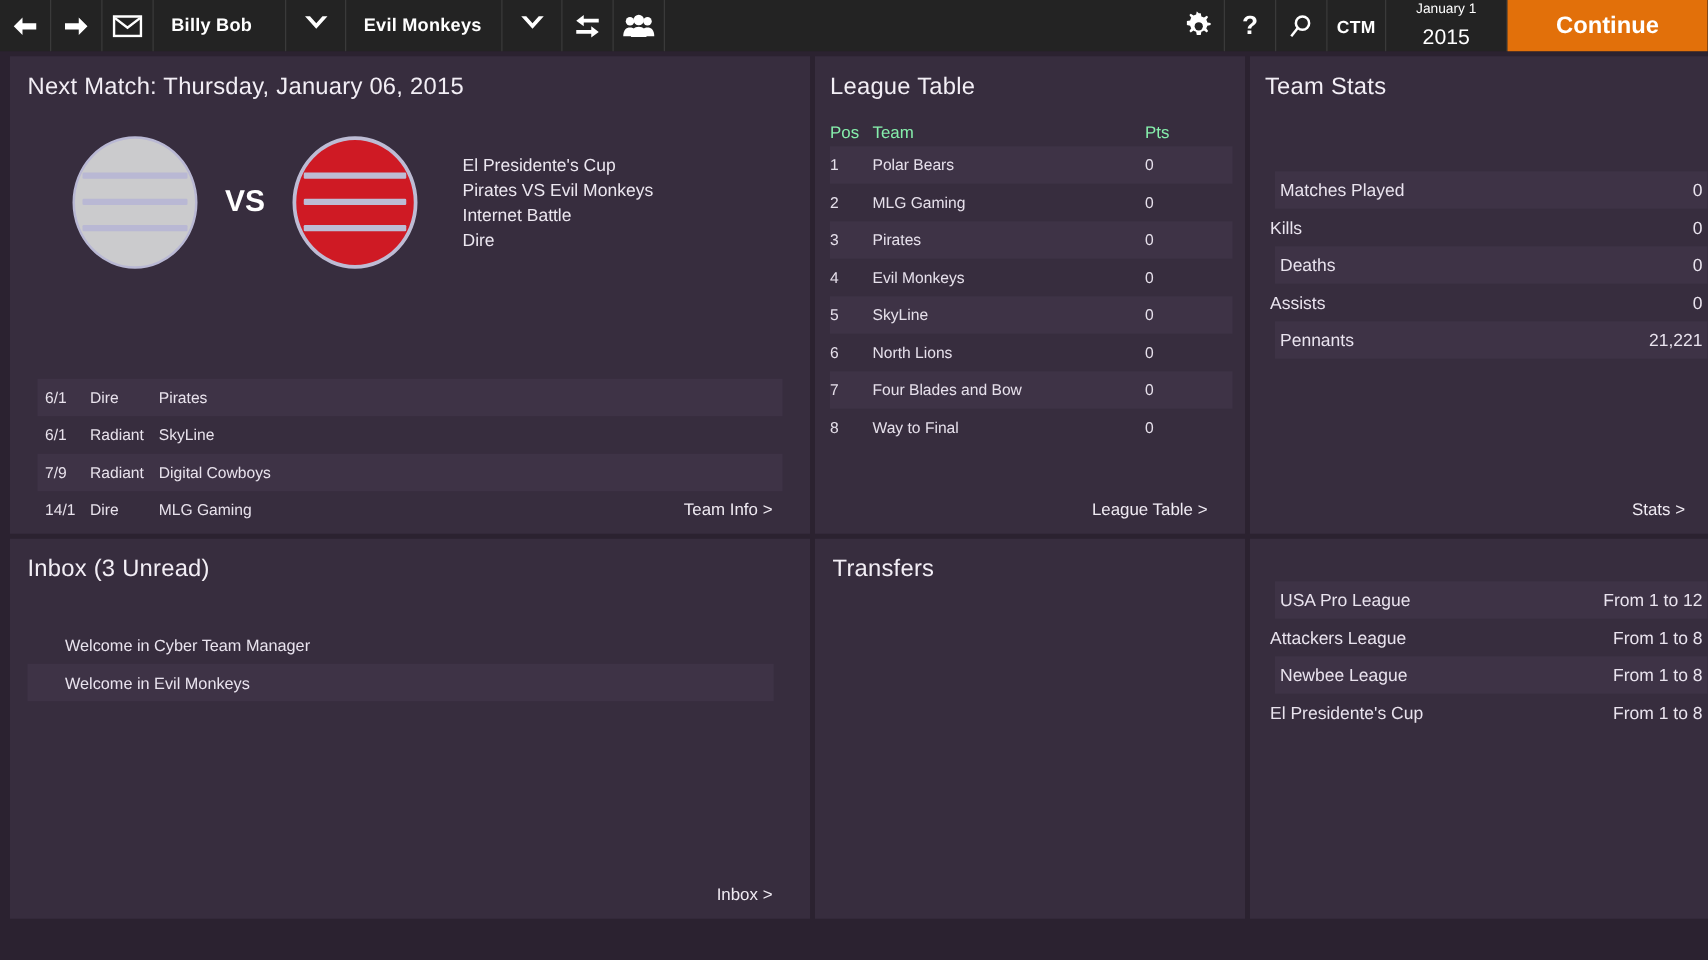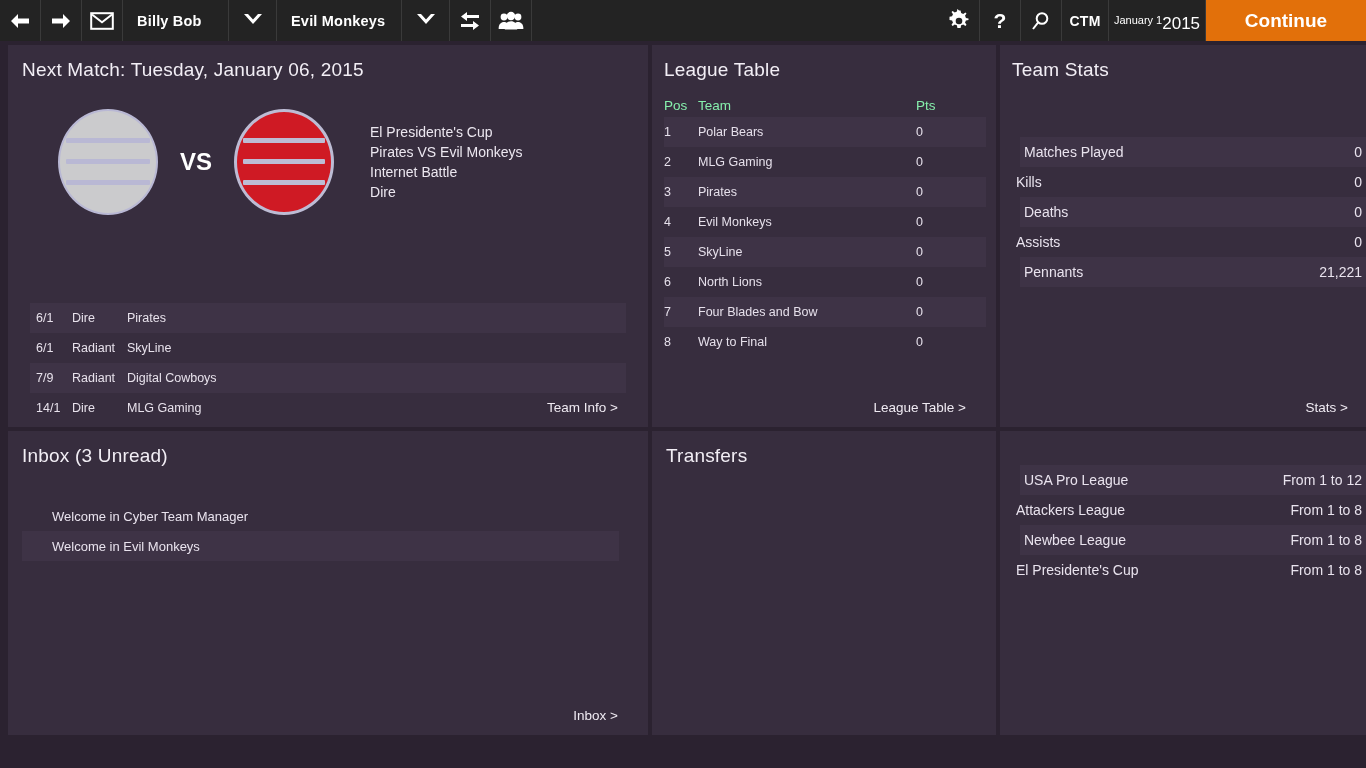--- a/index.html
+++ b/index.html
@@ -31,21 +31,21 @@
     justify-content: flex-start; letter-spacing: .2px;
   }
   .tb-name-billy { width: 106px; }
   .tb-name-team  { width: 125px; }
   .tb-caret { width: 48px; }
   .tb-spacer { flex: 1 1 auto; border: none; }
   .tb-ctm {
     width: 47px; font-size: 14px; font-weight: bold; letter-spacing: .3px;
   }
   .tb-date {
-    width: 97px; flex-direction: row; justify-content: center;
+    width: 97px; flex-direction: column; justify-content: center;
     line-height: 1.05;
   }
   .tb-date .d-top { font-size: 11px; color: #ffffff; }
   .tb-date .d-bot { font-size: 17px; color: #ffffff; margin-top: 7px; }
   .tb-continue {
     width: 160px; background: #e2700a; color: #fff;
     font-size: 19px; font-weight: bold; border-right: none;
     cursor: pointer;
   }
 
@@ -257,21 +257,21 @@
     <span class="d-top">January 1</span>
     <span class="d-bot">2015</span>
   </div>
 
   <div class="tb-cell tb-continue">Continue</div>
 </div>
 
 <div class="grid">
 
   <section class="panel p-match">
-    <div class="panel-title">Next Match: Tuesday, January 06, 2015</div>
+    <div class="panel-title">Next Match: Thursday, January 06, 2015</div>
 
     <div class="match-row">
       <div class="crest home">
         <span class="stripe s1"></span>
         <span class="stripe s2"></span>
         <span class="stripe s3"></span>
       </div>
       <div class="vs-text">VS</div>
       <div class="crest away">
         <span class="stripe s1"></span>

